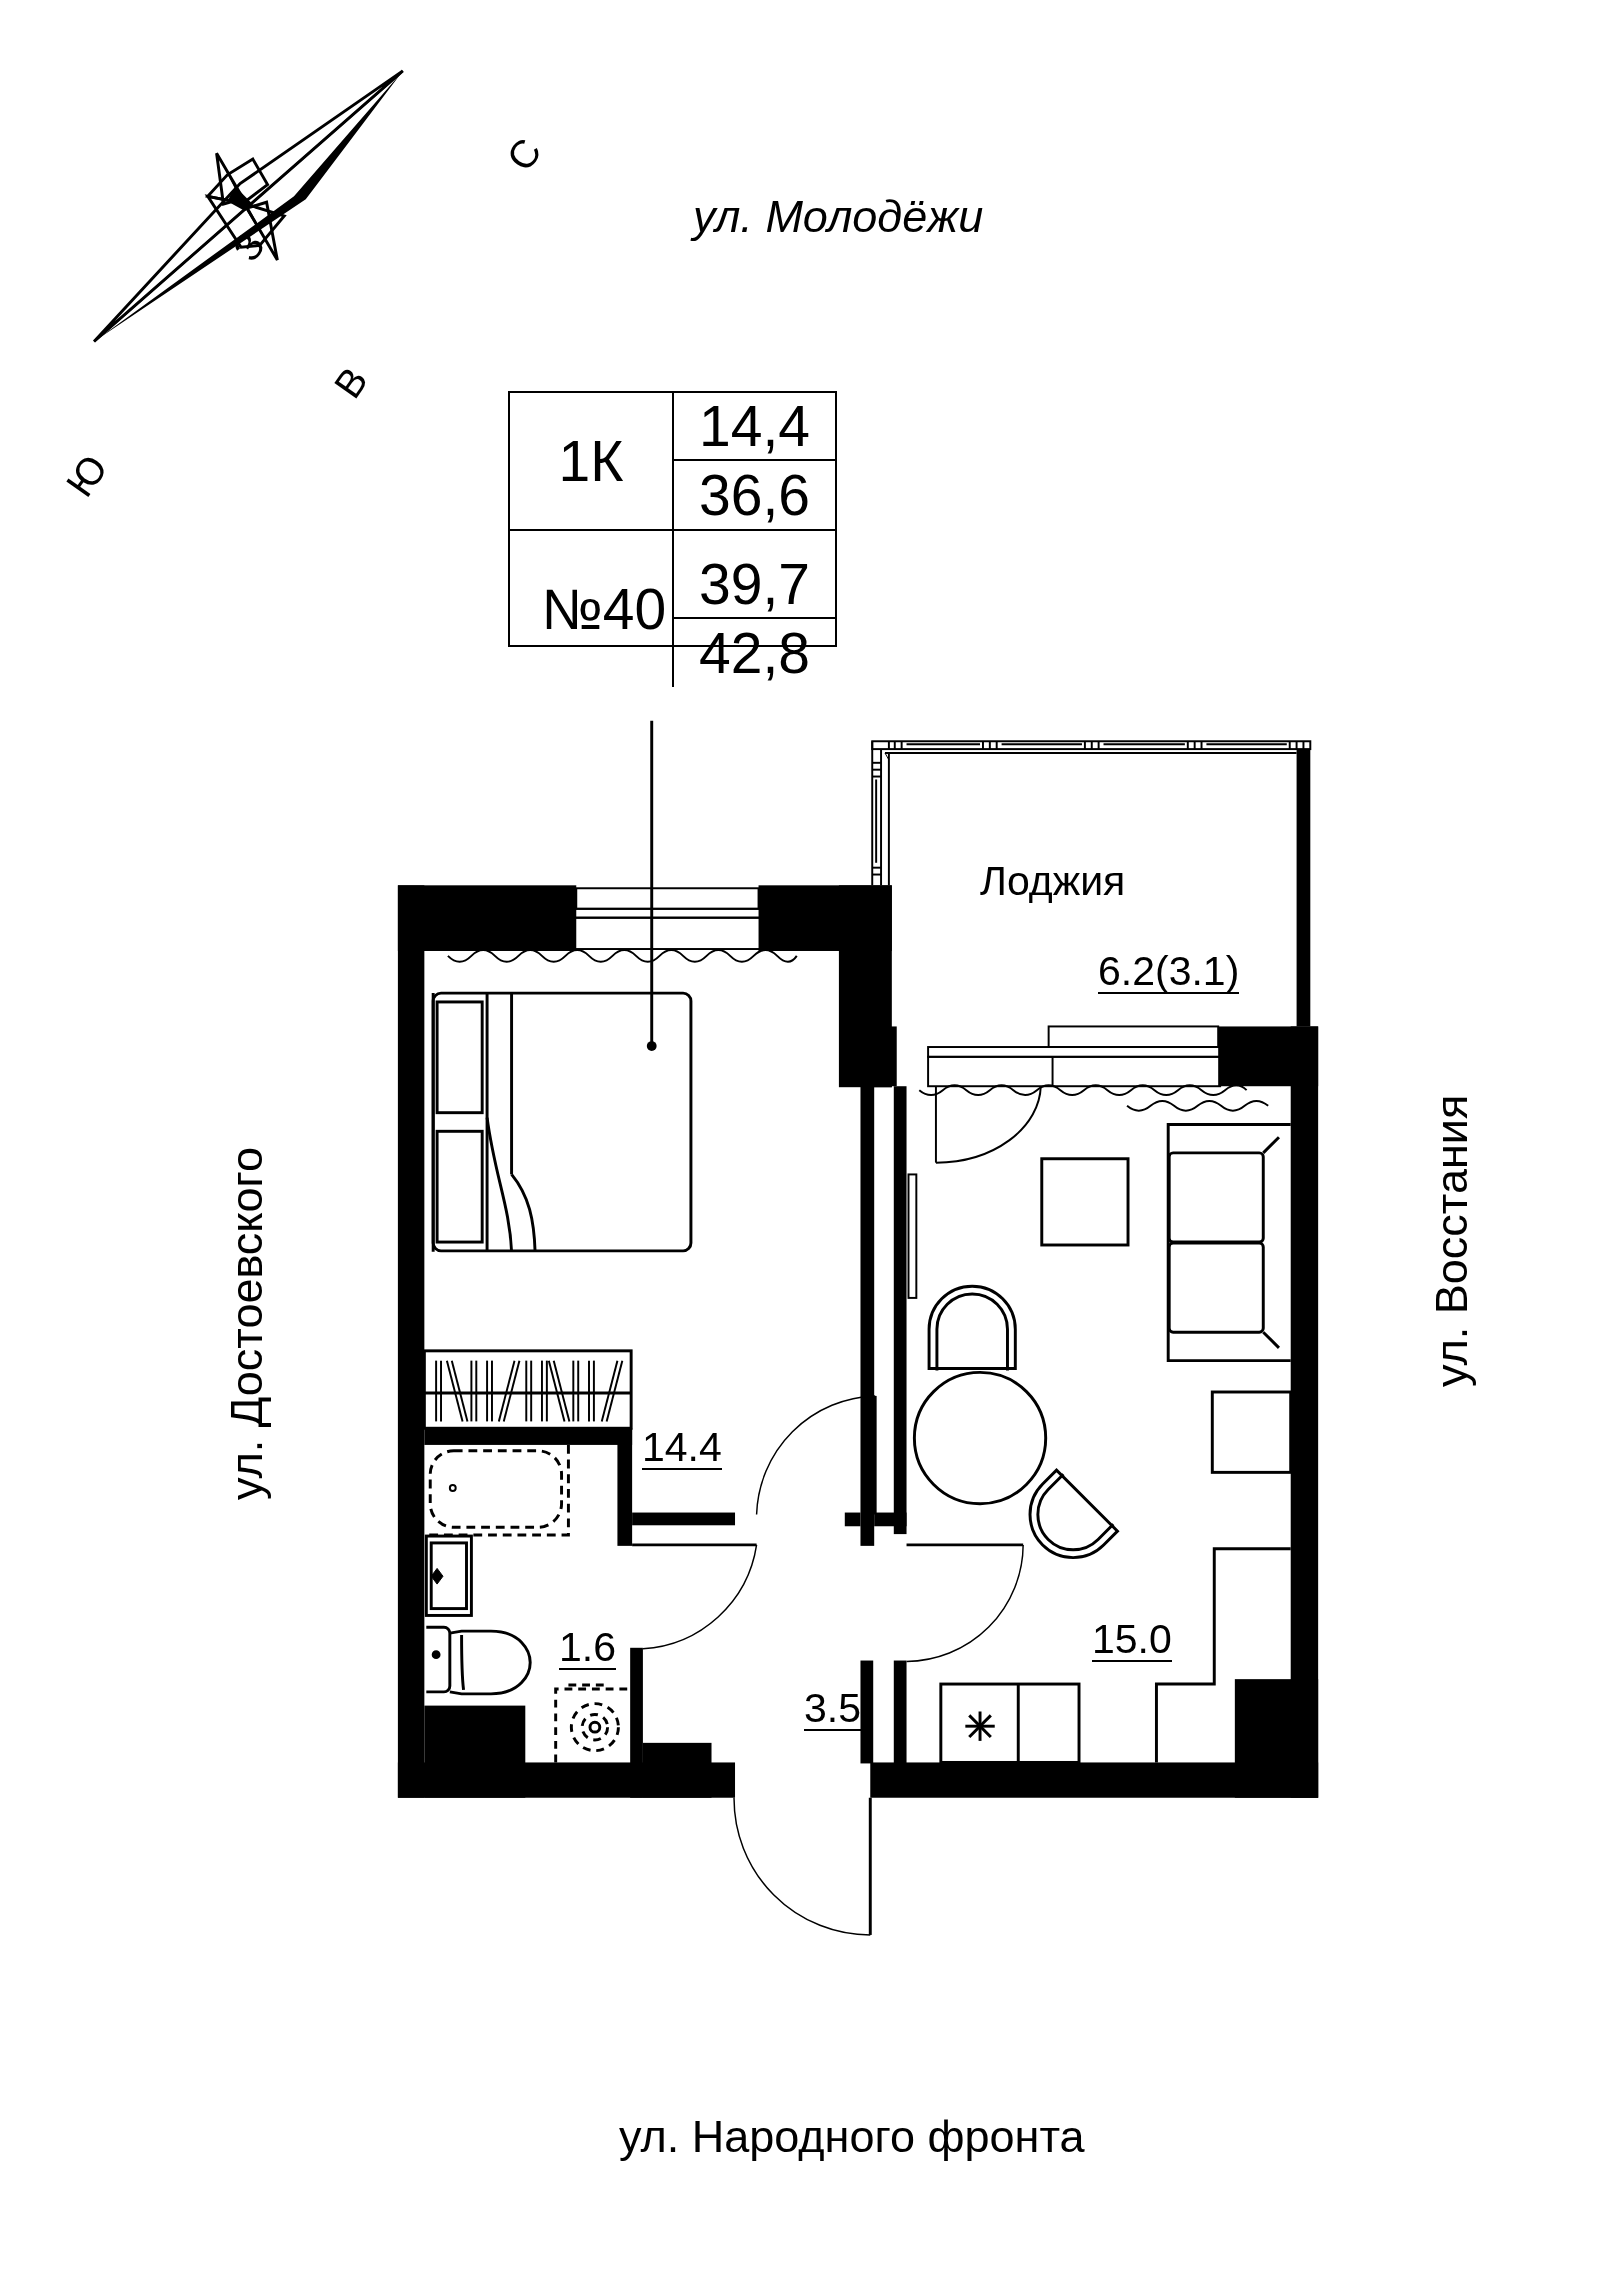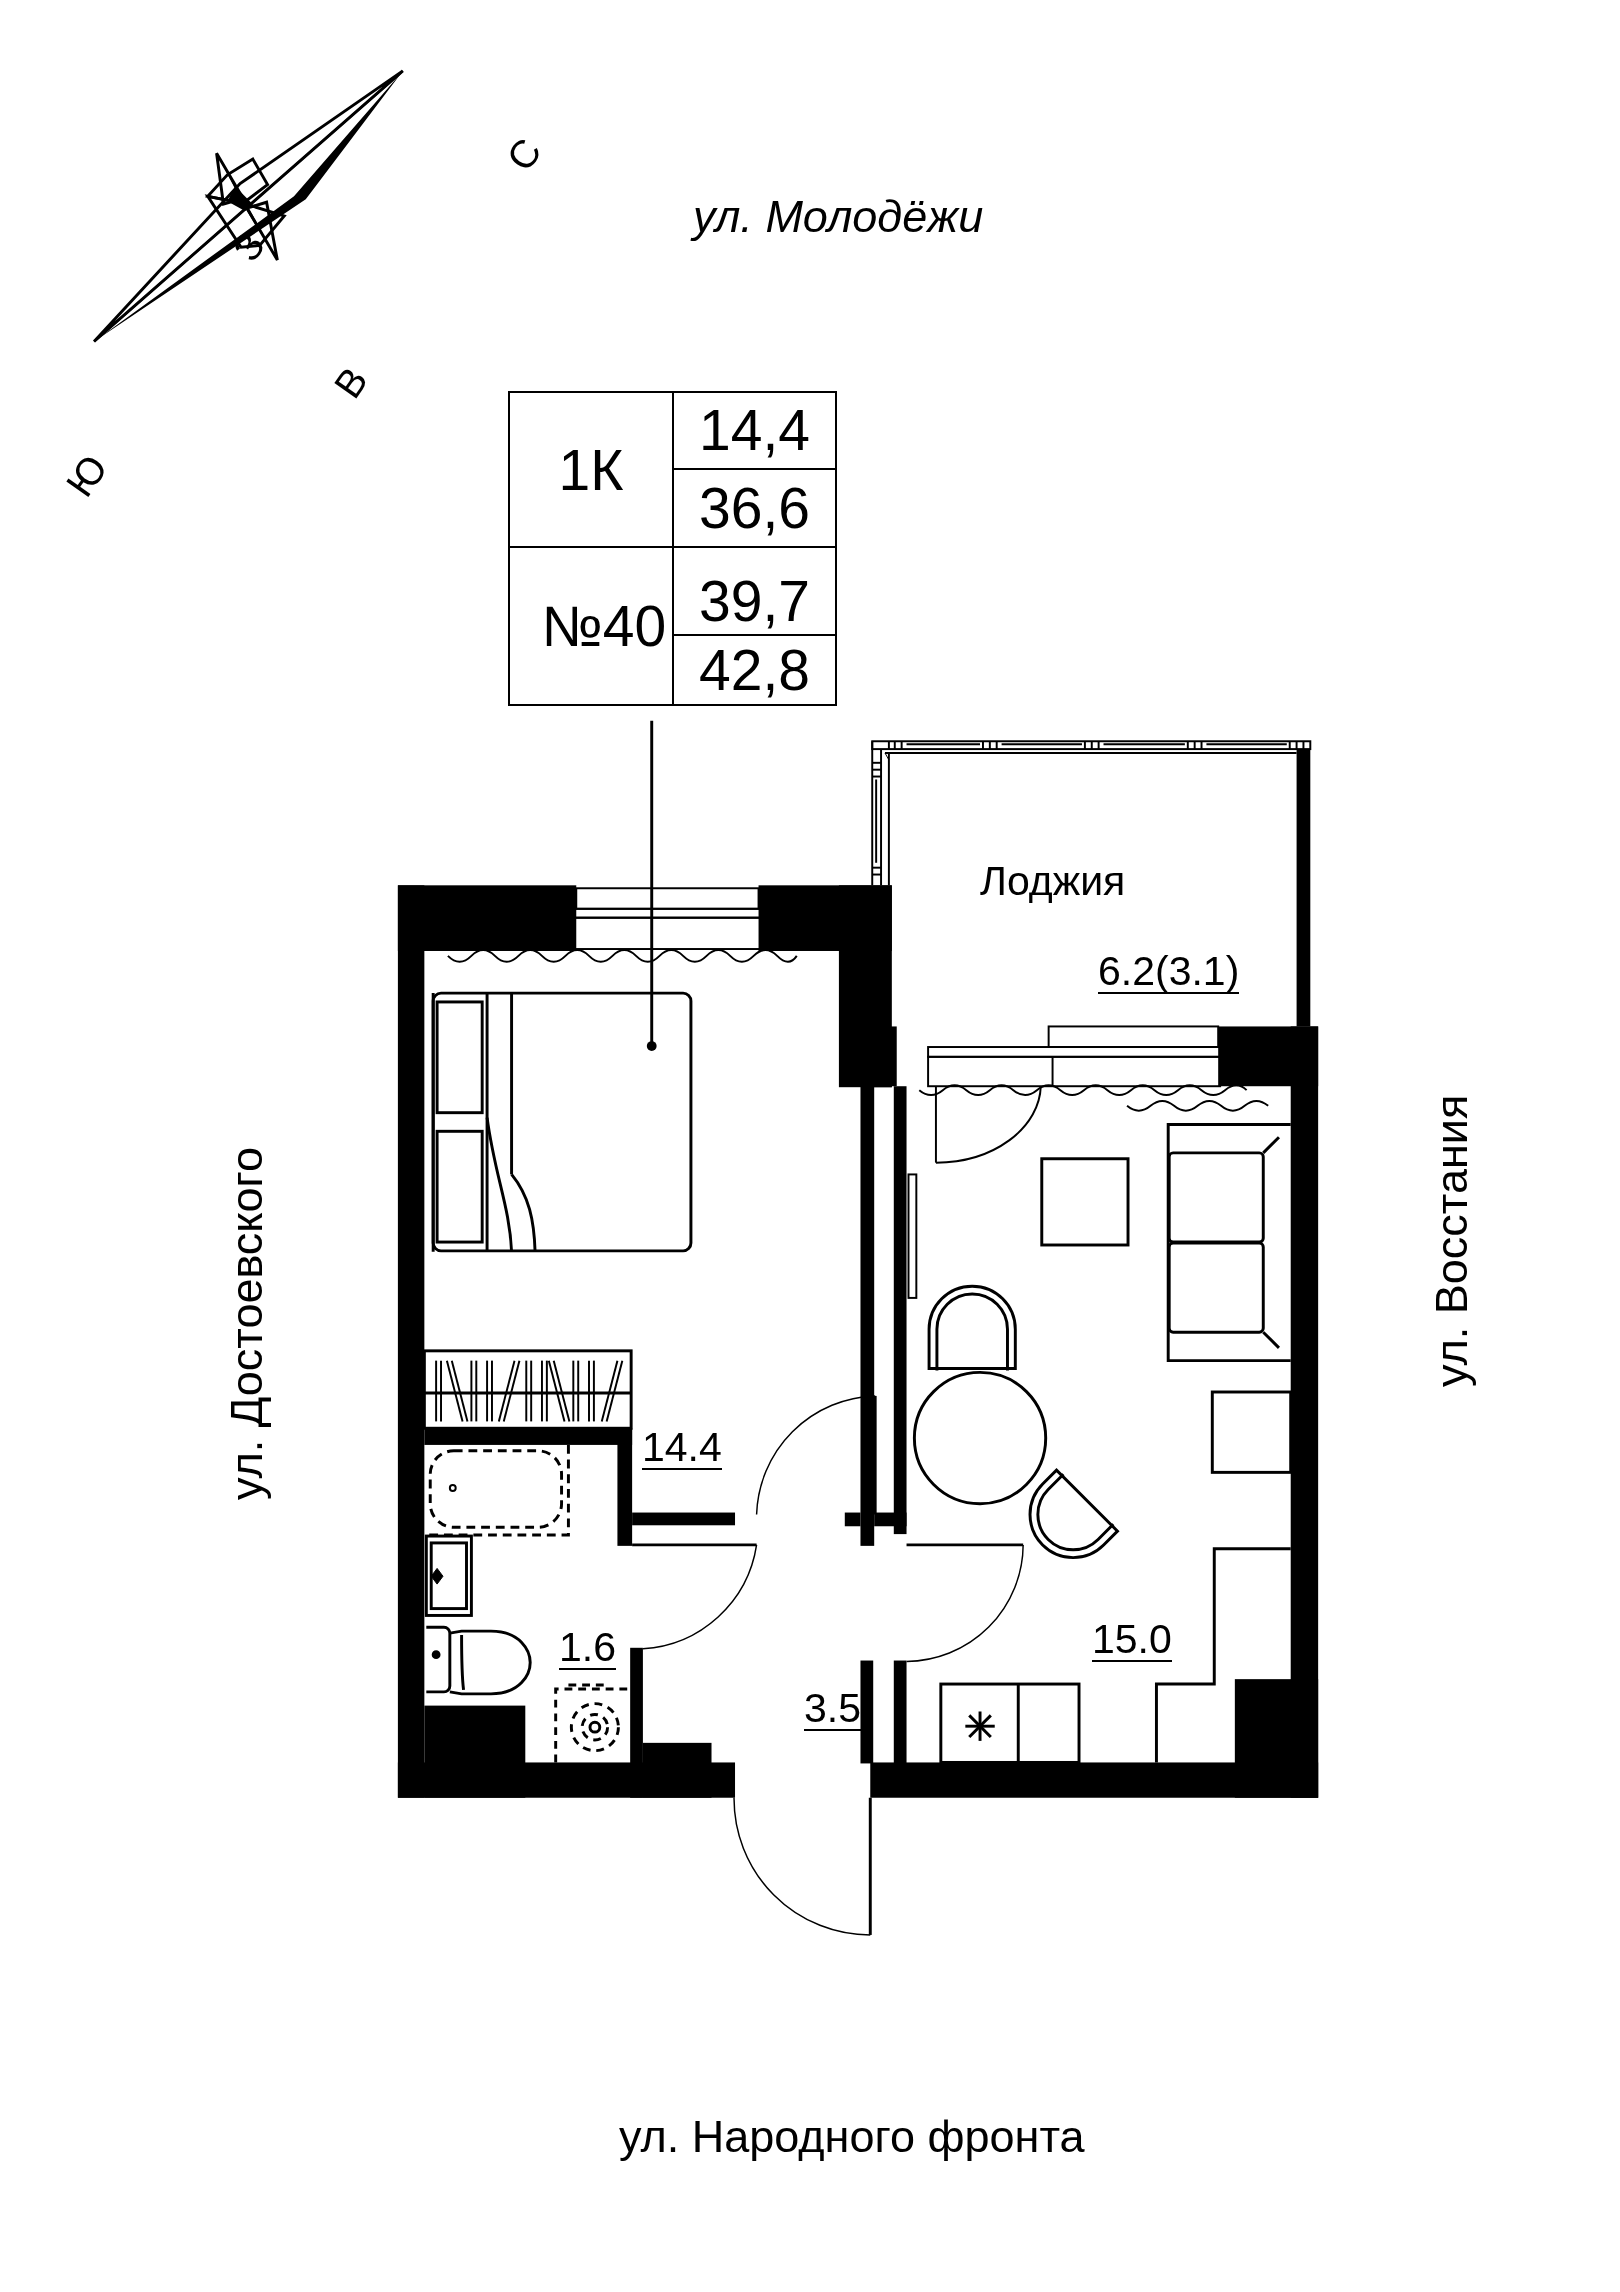--- a/index.html
+++ b/index.html
@@ -3,21 +3,21 @@
 <meta charset="utf-8">
 <style>
   html, body { margin: 0; padding: 0; background: #ffffff; }
   body { width: 1620px; height: 2293px; position: relative; overflow: hidden;
          font-family: "Liberation Sans", sans-serif; color: #000; }
   svg { position: absolute; left: 0; top: 0; }
   .lbl { position: absolute; font-family: "Liberation Sans", sans-serif; color: #000; white-space: nowrap; line-height: 1; }
   .street { font-size: 45px; }
   .street-v { transform-origin: left top; }
   .area { font-size: 41px; border-bottom: 2.9px solid #000; padding-bottom: 0; }
-  .tbl { position: absolute; left: 508px; top: 391px; width: 329px; height: 315px;
+  .tbl { position: absolute; left: 508px; top: 391px; width: 329px; height: 256px;
          border: 2.9px solid #000; box-sizing: border-box; display: grid;
          grid-template-columns: 164px 1fr; grid-template-rows: 1fr 1fr; }
   .tbl .cell { border-right: 2.9px solid #000; border-bottom: 2.9px solid #000;
                display: flex; align-items: center; justify-content: center; font-size: 57px; }
   .tbl .cell.last-row { border-bottom: none; margin-left: 26px; }
   .tbl .vals { display: grid; grid-template-rows: 1fr 1fr; border-bottom: 2.9px solid #000; }
   .tbl .vals.last-row { border-bottom: none; margin-top: 20px; }
   .tbl .val { display: flex; align-items: center; justify-content: center; font-size: 57px; }
   .tbl .val.top { border-bottom: 2.9px solid #000; }
   .compass-lbl { position: absolute; font-size: 39px; line-height: 1; }

